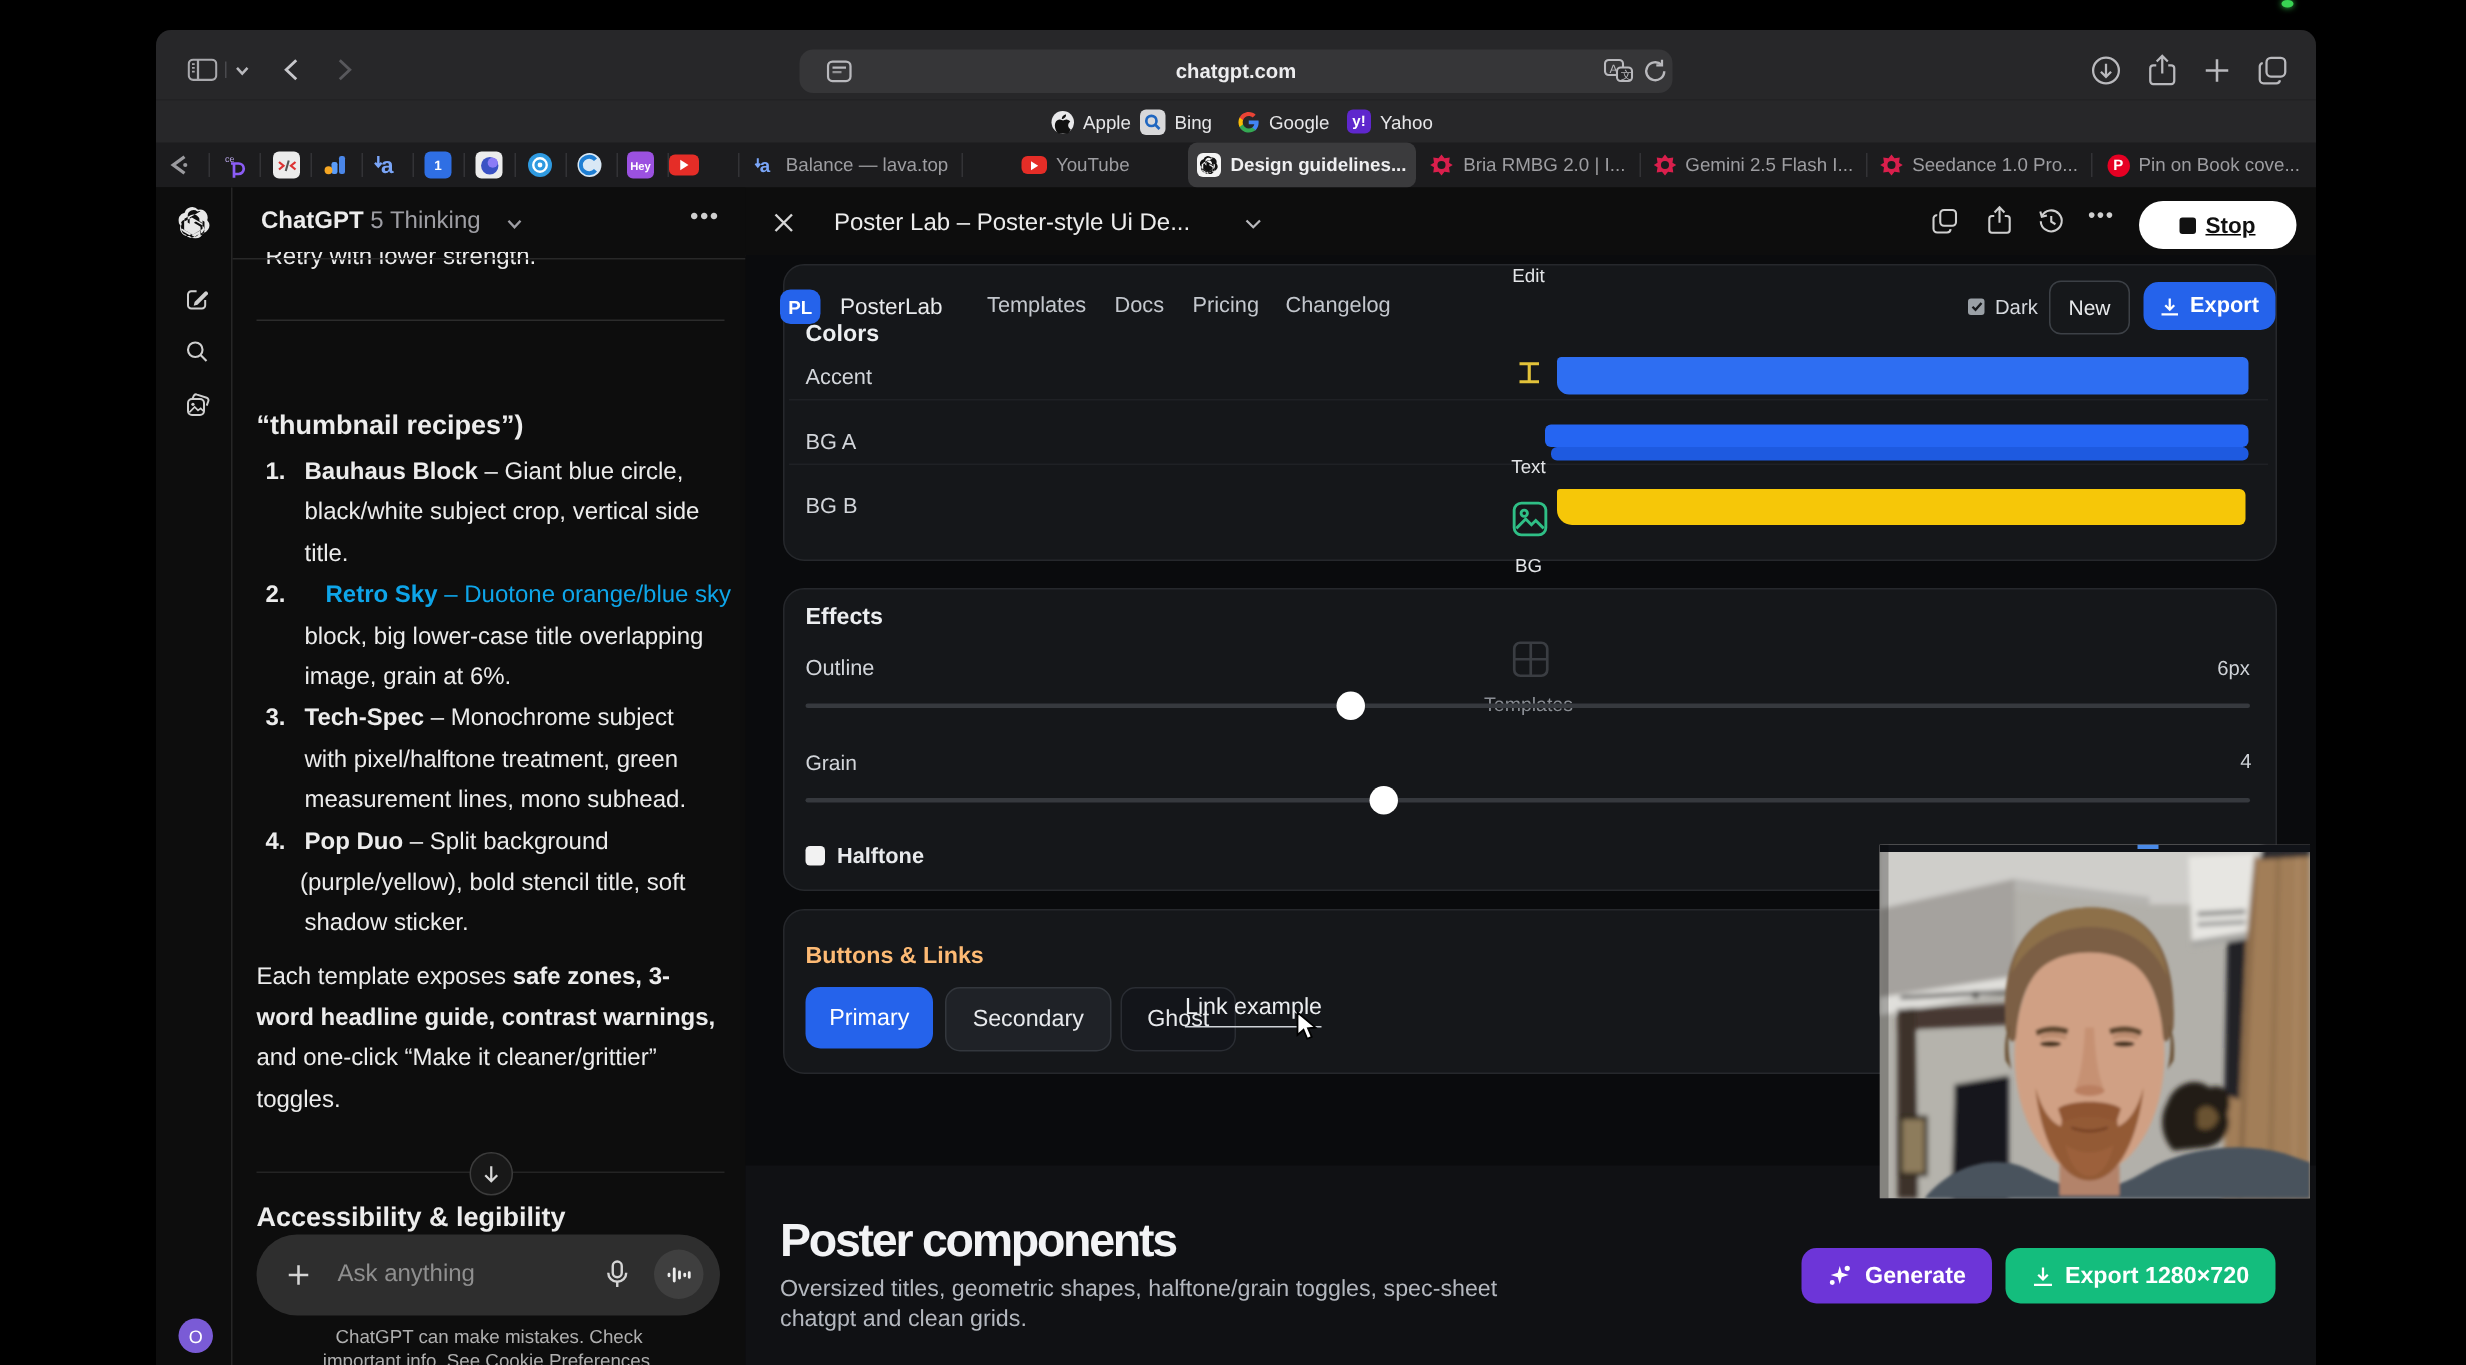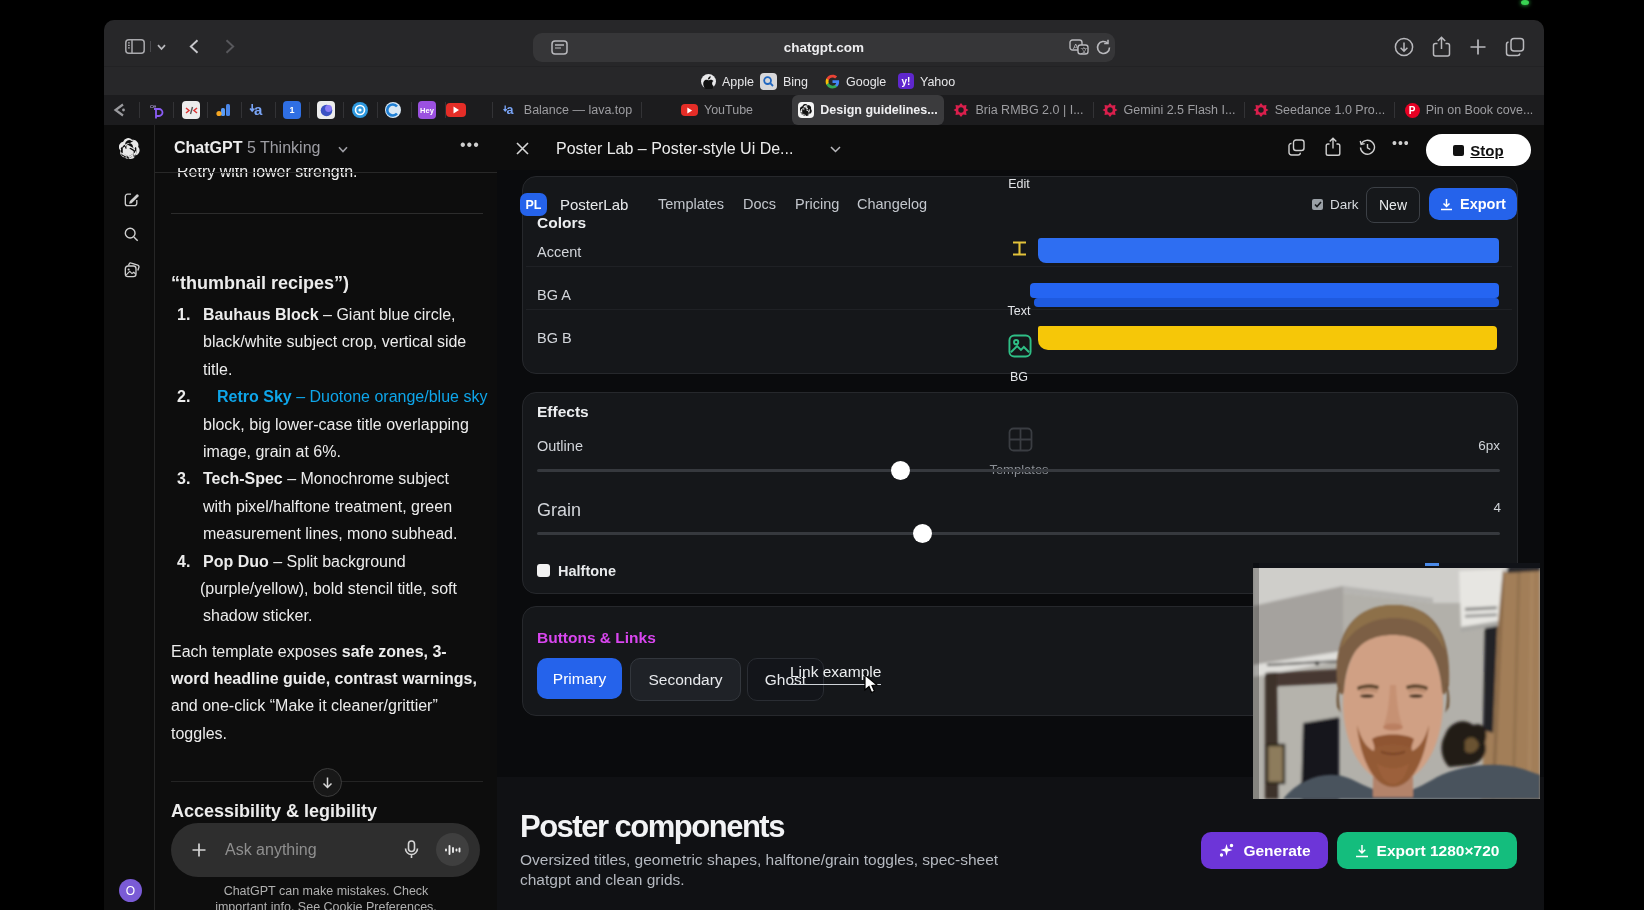--- a/index.html
+++ b/index.html
@@ -370,28 +370,28 @@
       <rect x="1.5" y="1.5" width="22" height="22" rx="4"></rect>
       <path d="M12.5 1.5 V23.5 M1.5 12.5 H23.5"></path>
     </svg>
 <div class="txt" style="left:1019px;top:462px;transform:translateX(-50%);font-size:13px;color:#8a8e94;">Templates</div>
 
 <div class="txt" style="left:537px;top:403px;font-size:15.5px;font-weight:700;color:#eceef0;">Effects</div>
 <div class="txt" style="left:537px;top:438px;font-size:14.5px;color:#d2d5da;">Outline</div>
 <div class="txt" style="right:144px;top:438px;font-size:13.5px;color:#cfd3d8;">6px</div>
 <div class="slider" style="left:537px;top:469px;width:963px;"></div>
 <div class="thumb" style="left:891px;top:461px;"></div>
-<div class="txt" style="left:537px;top:500px;font-size:18px;color:#d2d5da;">Grain</div>
+<div class="txt" style="left:537px;top:500px;font-size:14px;color:#d2d5da;">Grain</div>
 <div class="txt" style="right:143px;top:500px;font-size:13.5px;color:#cfd3d8;">4</div>
 <div class="slider" style="left:537px;top:532px;width:963px;"></div>
 <div class="thumb" style="left:913px;top:524px;"></div>
 <div class="abs" style="left:537px;top:564px;width:13px;height:13px;border-radius:3px;background:#f2f2f2;"></div>
 <div class="txt" style="left:558px;top:563px;font-size:14.5px;font-weight:600;color:#e8eaec;">Halftone</div>
 
-<div class="txt" style="left:537px;top:629px;font-size:15.5px;font-weight:700;color:#d946ef;">Buttons &amp; Links</div>
+<div class="txt" style="left:537px;top:629px;font-size:15.5px;font-weight:700;color:#fdba74;">Buttons &amp; Links</div>
 <div class="btn" style="left:537px;top:658px;width:85px;height:41px;background:#2563eb;">Primary</div>
 <div class="btn" style="left:630px;top:658px;width:109px;height:41px;background:#1f2227;border:1px solid #33373d;color:#e7e9ec;">Secondary</div>
 <div class="btn" style="left:747px;top:658px;width:75px;height:41px;background:#13151a;border:1px solid #2a2d33;color:#e7e9ec;">Ghost</div>
 <div class="txt" style="left:790px;top:663px;font-size:15.5px;color:#eceef0;border-bottom:1.5px solid #cfd3d8;padding-bottom:3px;">Link example</div>
 
 <div class="abs" style="left:497px;top:777px;width:1047px;height:133px;background:#101114;"></div>
 <div class="txt" style="left:520px;top:809px;font-size:31px;font-weight:700;letter-spacing:-1.5px;color:#f2f3f5;">Poster components</div>
 <div class="txt" style="left:520px;top:851px;font-size:15.5px;color:#b4b8bf;">Oversized titles, geometric shapes, halftone/grain toggles, spec-sheet</div>
 <div class="txt" style="left:520px;top:871px;font-size:15.5px;color:#b4b8bf;">chatgpt and clean grids.</div>
 <div class="btn" style="left:1201px;top:832px;width:127px;height:37px;background:#6d35d8;gap:8px;font-weight:600;"><svg width="17" height="17" viewBox="0 0 17 17" fill="none" stroke="#fff" stroke-width="1.5">

